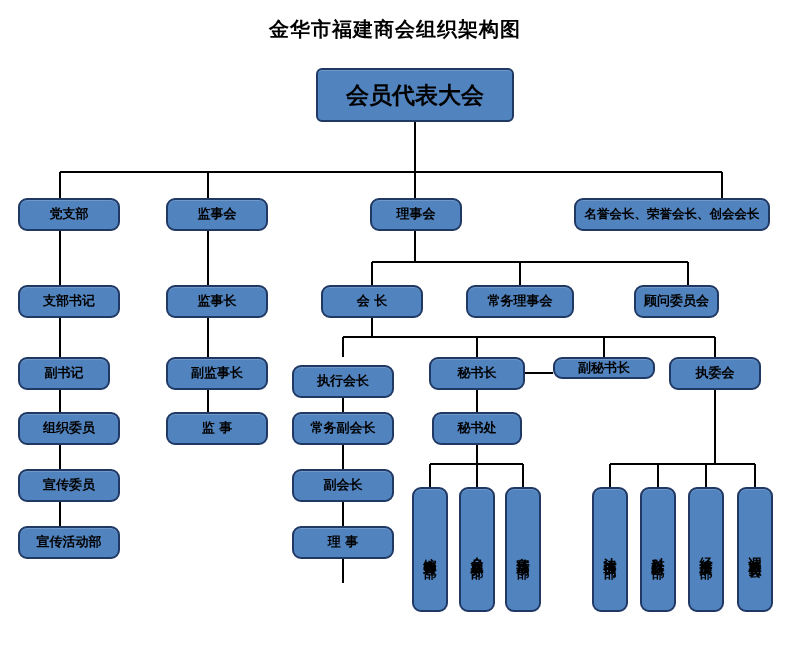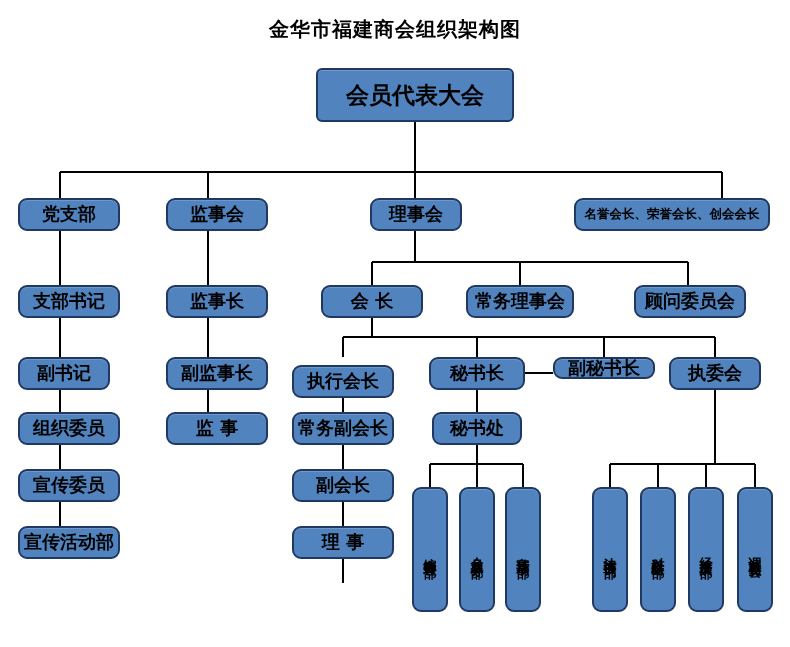--- a/index.html
+++ b/index.html
@@ -41,21 +41,21 @@
   }
   .node {
     position: absolute;
     box-sizing: border-box;
     background: #5183BE;
     border: 2px solid #1F3864;
     border-radius: 9px;
     color: #000000;
     font-family: "DejaVu Sans", "Liberation Sans", sans-serif;
     font-weight: bold;
-    font-size: 18px;
+    font-size: 13px;
     display: flex;
     align-items: center;
     justify-content: center;
     text-align: center;
     line-height: 1.15;
     box-shadow: 0 1px 0 rgba(255,255,255,0.18) inset;
   }
   .node.big {
     font-size: 23px;
     border-radius: 6px;
@@ -147,21 +147,21 @@
   <div class="node" style="left:18px; top:412px; width:102px; height:33px;">组织委员</div>
   <div class="node" style="left:18px; top:469px; width:102px; height:33px;">宣传委员</div>
   <div class="node" style="left:18px; top:526px; width:102px; height:33px;">宣传活动部</div>
 
   <div class="node" style="left:166px; top:285px; width:102px; height:33px;">监事长</div>
   <div class="node" style="left:166px; top:357px; width:102px; height:33px;">副监事长</div>
   <div class="node" style="left:166px; top:412px; width:102px; height:33px;">监  事</div>
 
   <div class="node" style="left:321px; top:285px; width:102px; height:33px;">会  长</div>
   <div class="node" style="left:466px; top:285px; width:108px; height:33px;">常务理事会</div>
-  <div class="node" style="left:634px; top:285px; width:112px; height:33px;">顾问委员会</div>
+  <div class="node" style="left:634px; top:285px; width:85px; height:33px;">顾问委员会</div>
 
   <div class="node" style="left:292px; top:357px; width:102px; height:33px;margin-top:8px;">执行会长</div>
   <div class="node" style="left:429px; top:357px; width:96px; height:33px;">秘书长</div>
   <div class="node" style="left:553px; top:357px; width:102px; height:22px;">副秘书长</div>
   <div class="node" style="left:669px; top:357px; width:92px; height:33px;">执委会</div>
 
   <div class="node" style="left:292px; top:412px; width:102px; height:33px;">常务副会长</div>
   <div class="node" style="left:292px; top:469px; width:102px; height:33px;">副会长</div>
   <div class="node" style="left:292px; top:526px; width:102px; height:33px;">理  事</div>
 

